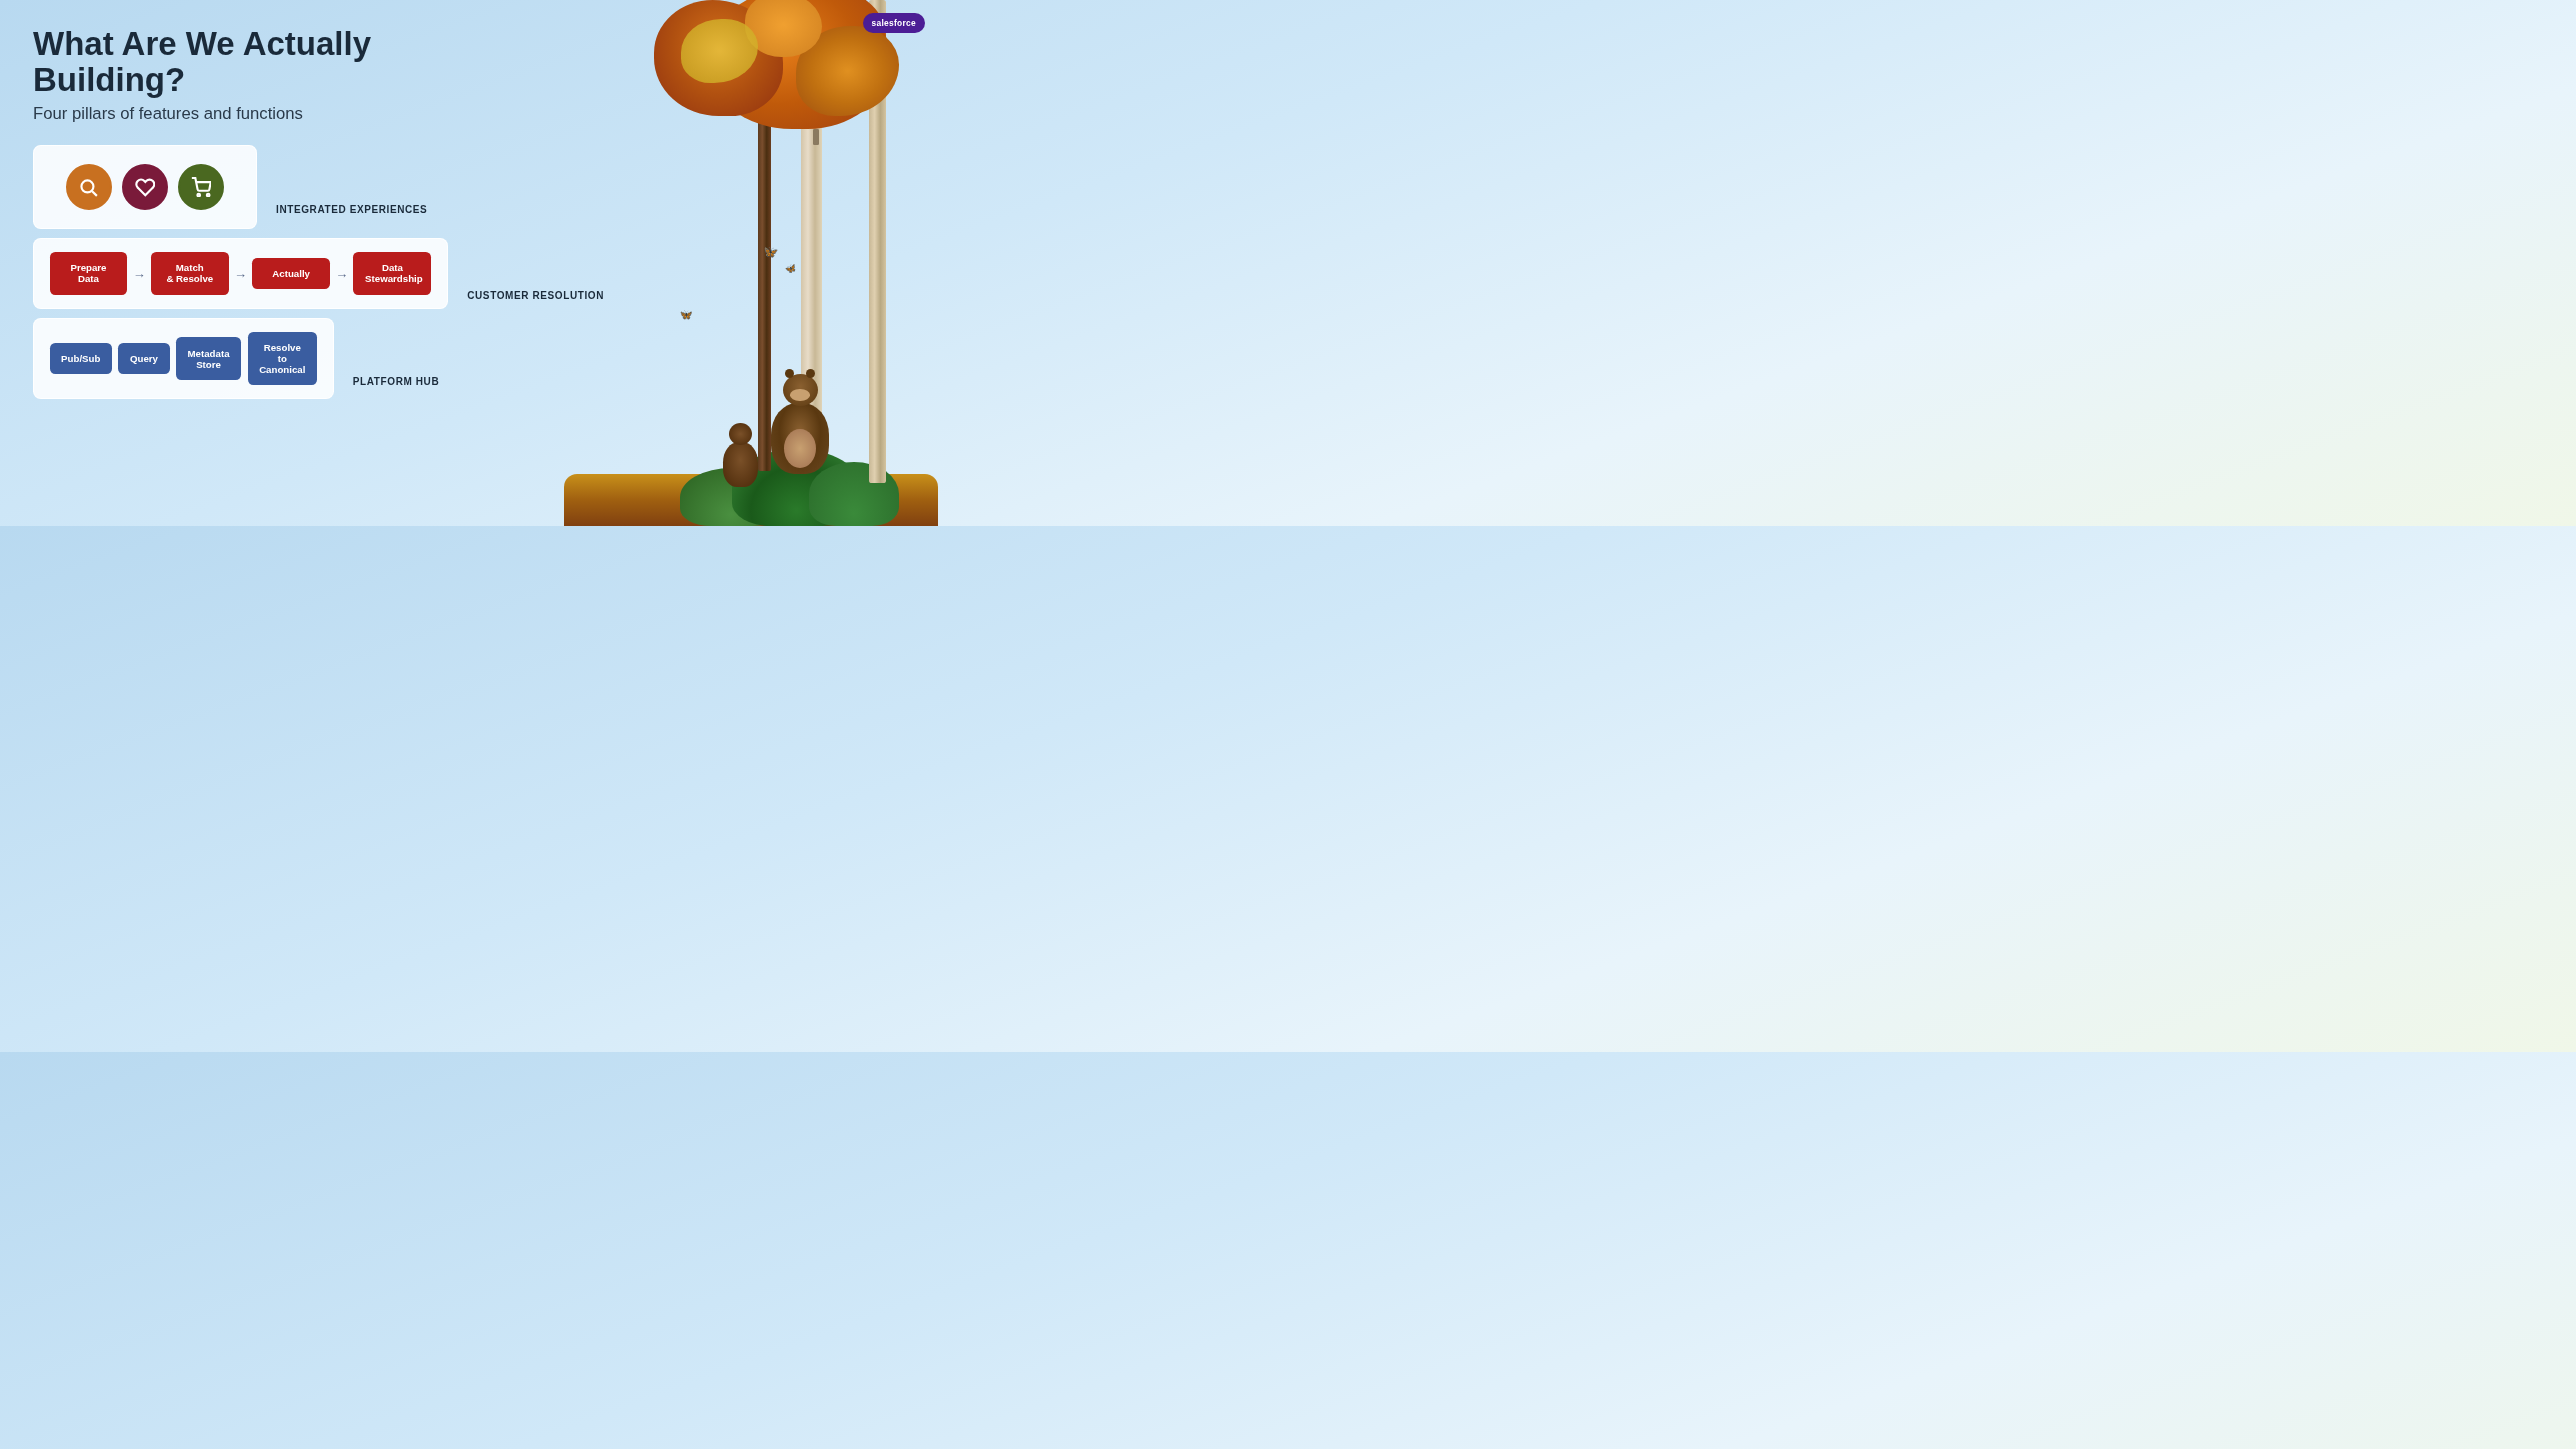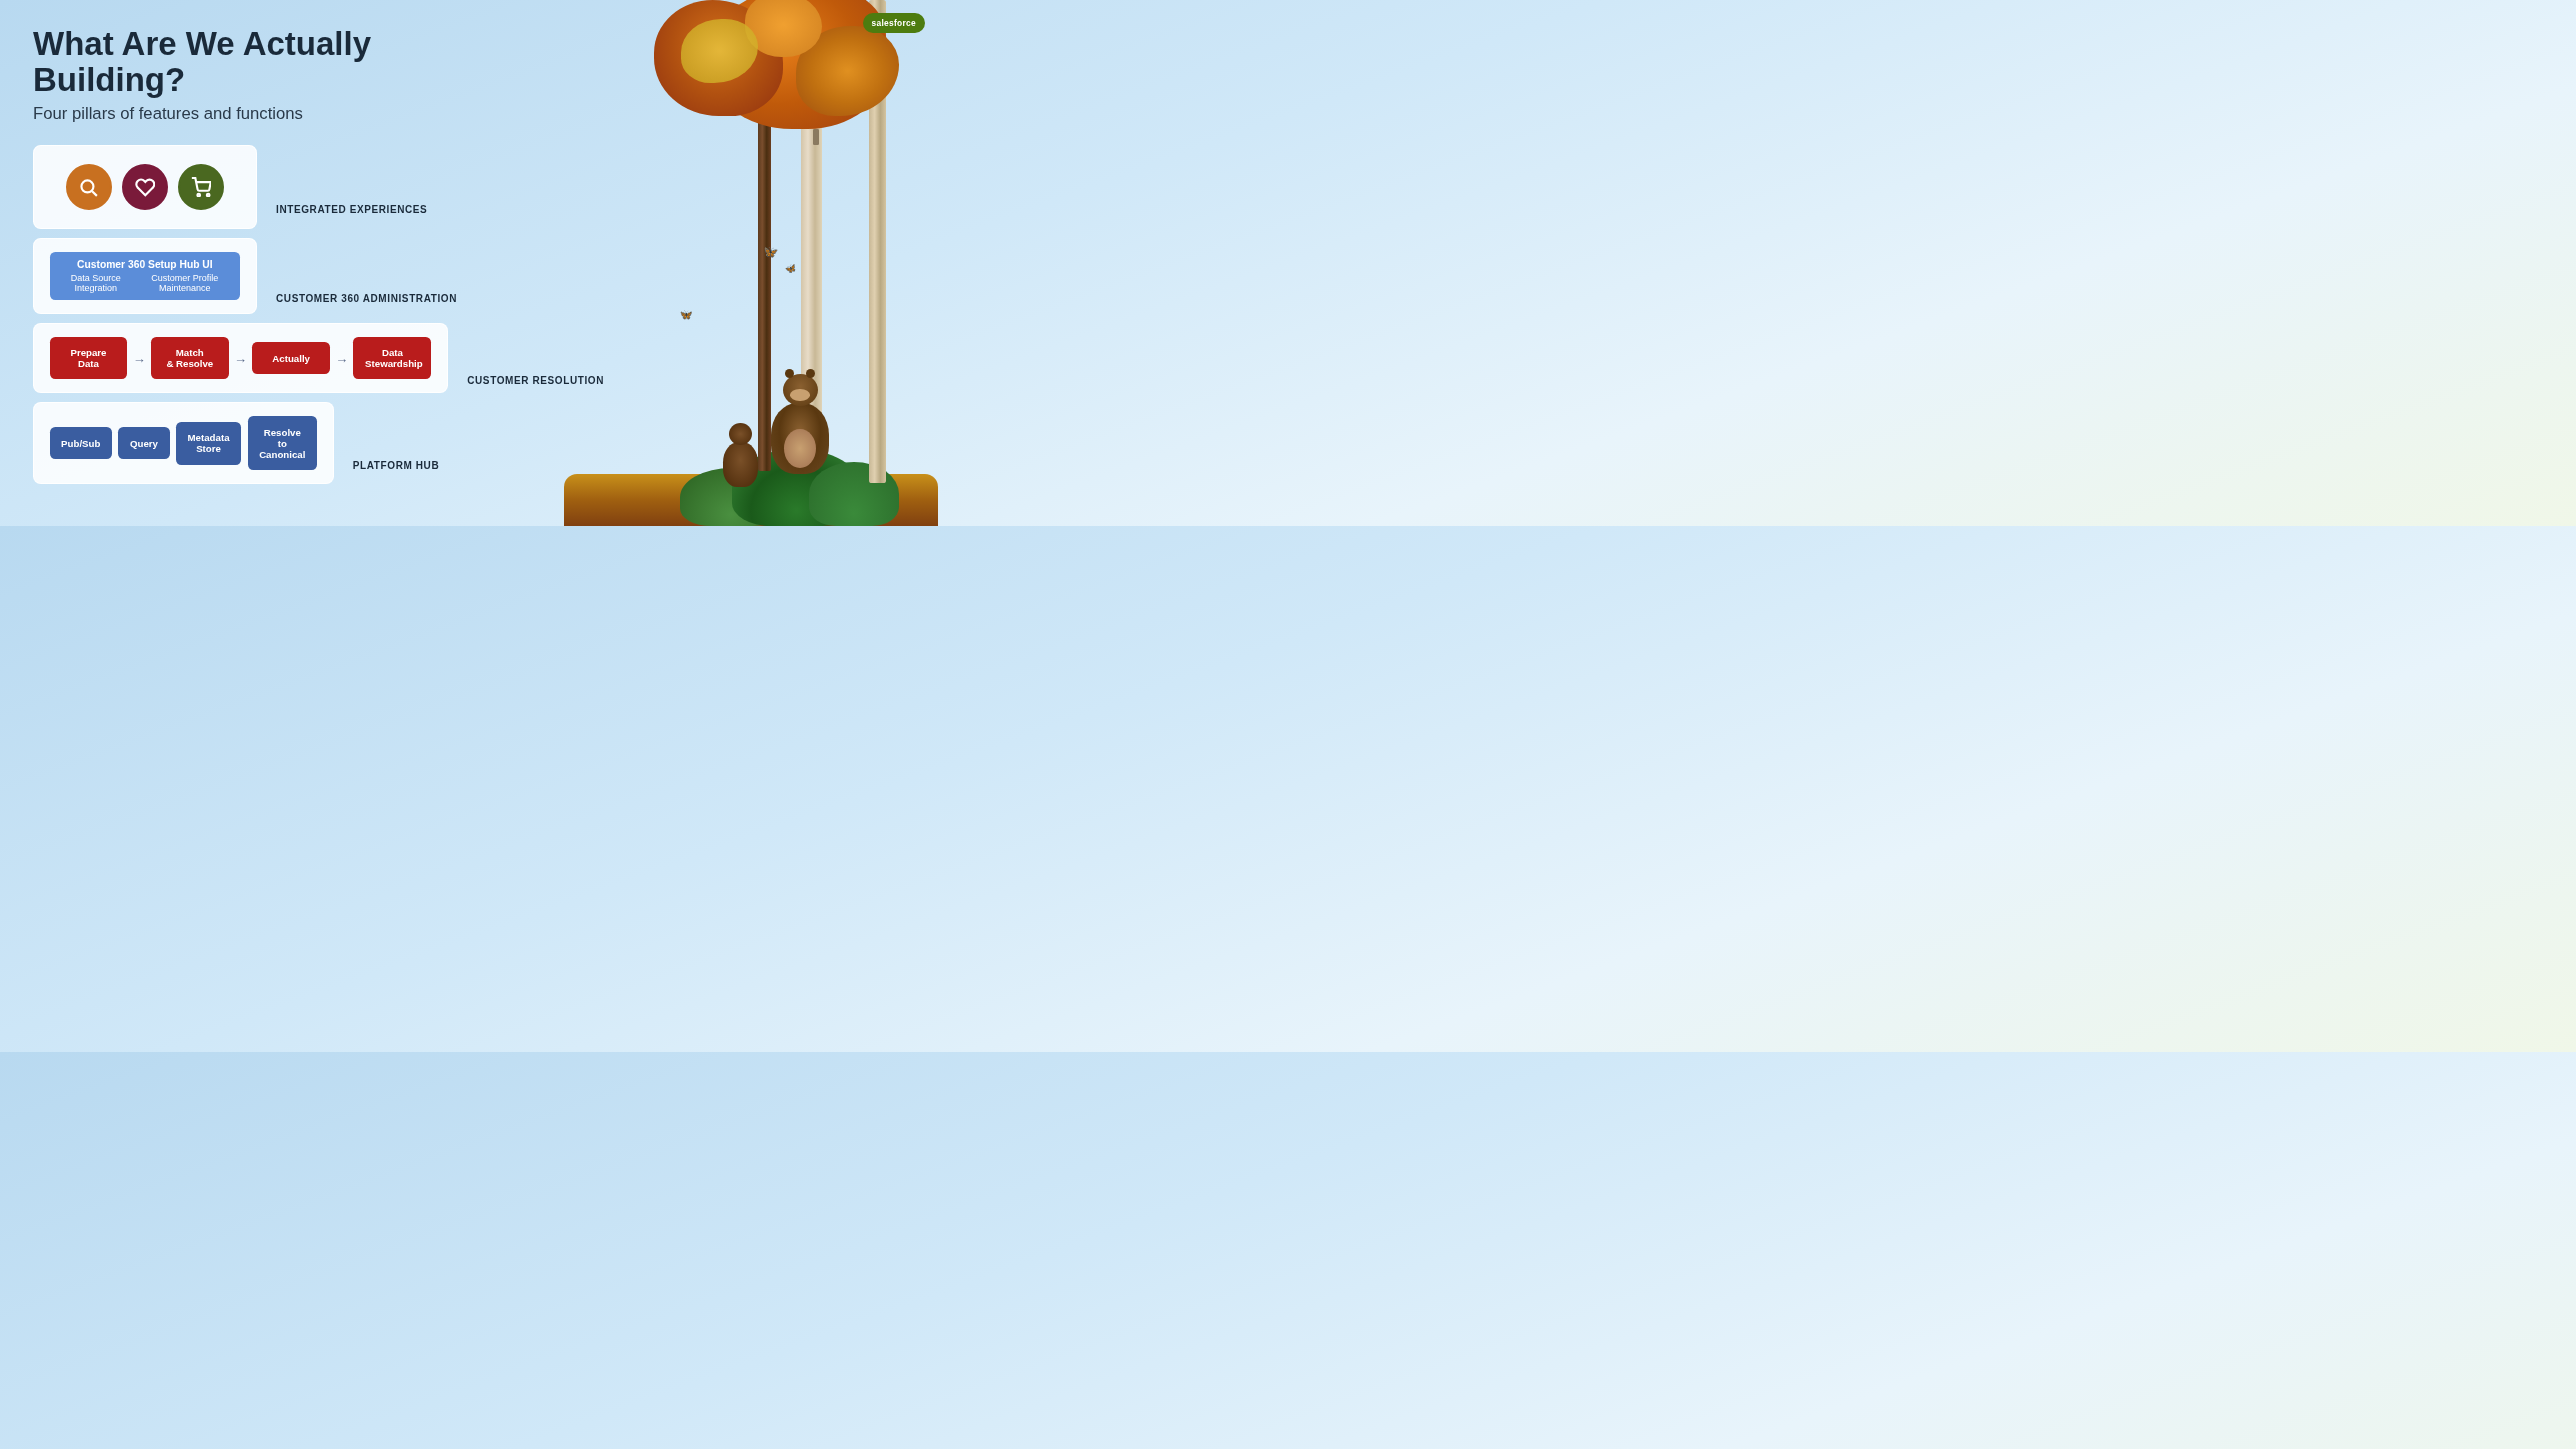--- a/index.html
+++ b/index.html
@@ -366,21 +366,21 @@
       text-align: center;
       font-size: 9.7px;
       font-weight: 600;
       flex: 1;
     }
 
     
     .sf-logo {
       position: absolute;
       top: 13px; right: 13px;
-      background: #4d7c0f;
+      background: #4c1d95;
       color: white;
       font-size: 8.4px;
       font-weight: 600;
       padding: 5.2px 9px;
       border-radius: 13px;
       letter-spacing: 0.3px;
     }
   </style>
 </head>
 <body>
@@ -456,34 +456,20 @@
               <circle cx="20" cy="21" r="1.5"></circle>
               <path d="M1 1h4l2.68 13.39a2 2 0 0 0 2 1.61h9.72a2 2 0 0 0 2-1.61L23 6H6"></path>
             </svg>
           </div>
         </div>
       </div>
     </div>
     <div class="row-label">INTEGRATED EXPERIENCES</div>
   </div>
 
-  <div class="row-layout">
-    <div class="card-wrapper">
-      <div class="pillar-card">
-        <div class="c360-box">
-          <div class="c360-top">Customer 360 Setup Hub UI</div>
-          <div class="c360-bottom">
-            <span class="c360-item">Data Source Integration</span>
-            <span class="c360-item">Customer Profile Maintenance</span>
-          </div>
-        </div>
-      </div>
-    </div>
-    <div class="row-label">CUSTOMER 360 ADMINISTRATION</div>
-  </div>
 
   <div class="row-layout">
     <div class="card-wrapper">
       <div class="pillar-card">
         <div class="resolution-row">
           <div class="res-btn">Prepare Data</div>
           <span class="arrow-sep">→</span>
           <div class="res-btn">Match<br>&amp; Resolve</div>
           <span class="arrow-sep">→</span>
           <div class="res-btn">Actually</div>

